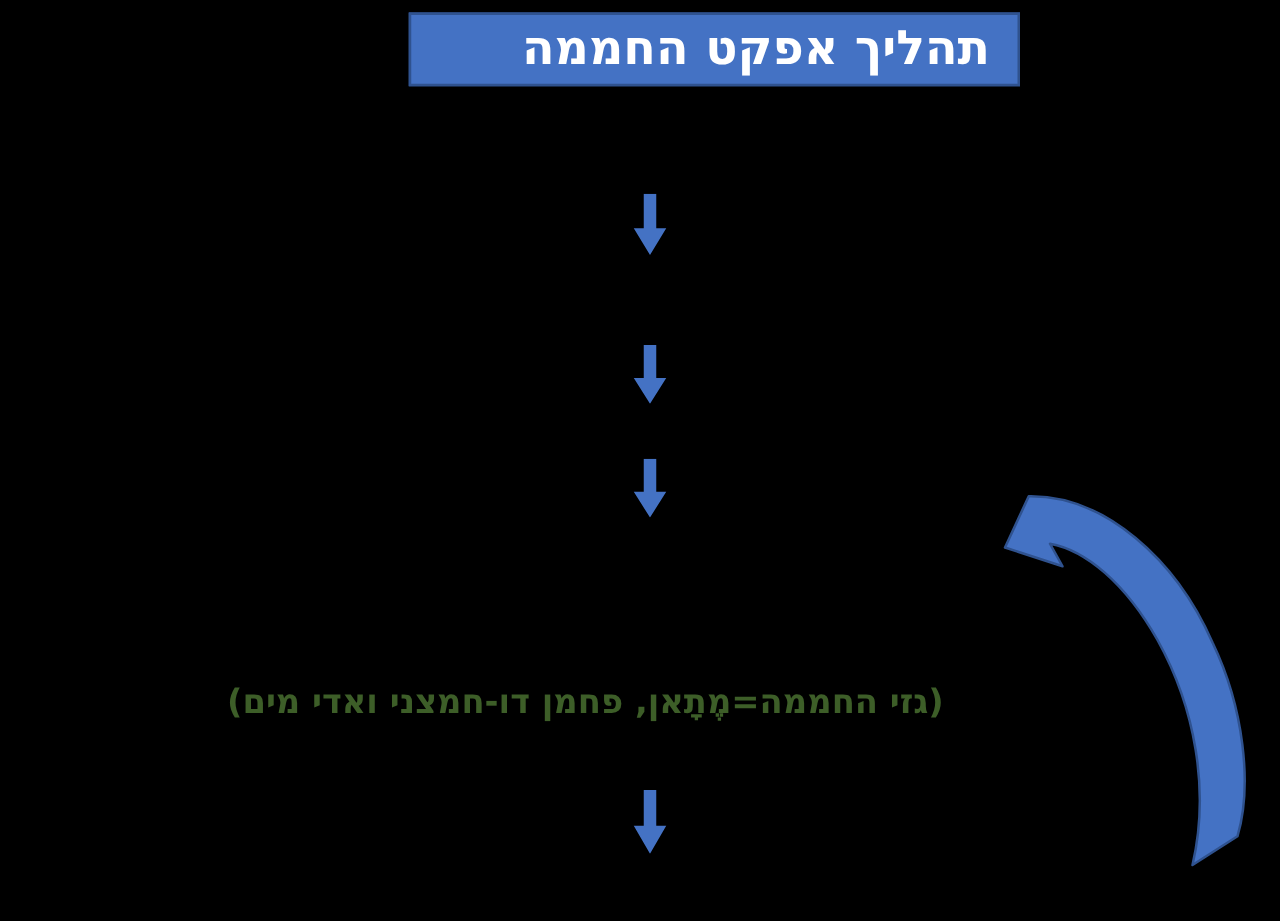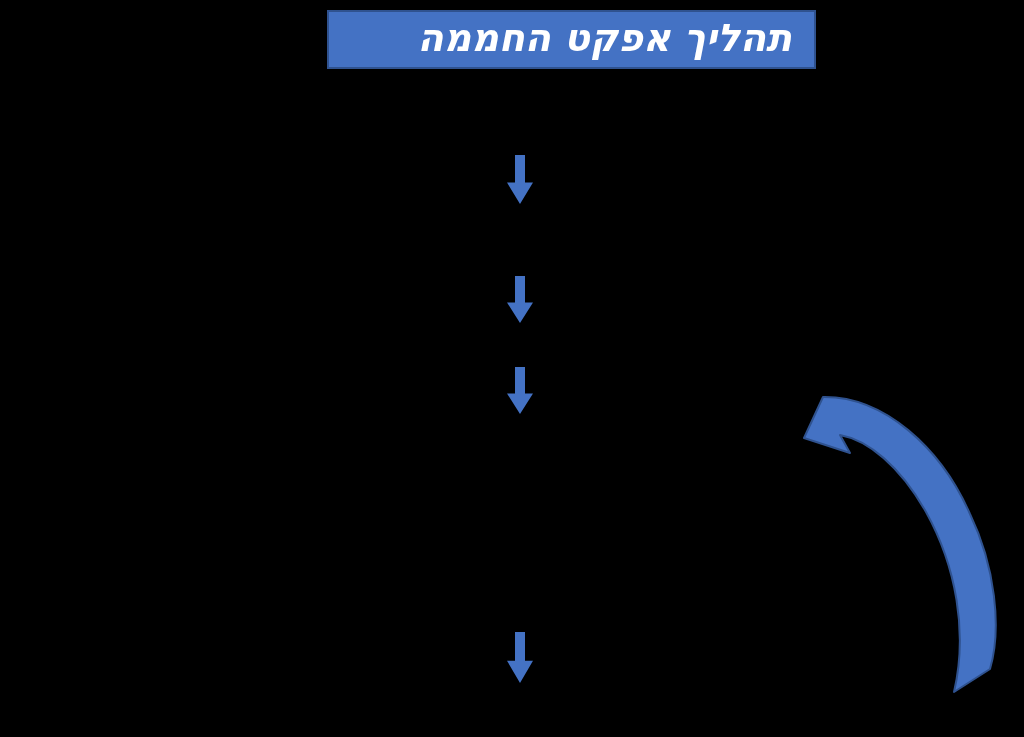--- a/index.html
+++ b/index.html
@@ -9,21 +9,21 @@
     --text-green:#3D5E28;
     --title-text:#FFFFFF;
   }
   html,body{margin:0;padding:0;}
   body{
     background:var(--background);
     font-family:"DejaVu Sans","Liberation Sans",sans-serif;
     width:1024px;height:737px;overflow:hidden;
   }
   .canvas{
-    position:relative;width:1024px;height:737px;background:var(--background);font-style:italic;
+    position:relative;width:1024px;height:737px;background:var(--background);
   }
   .title-box{
     position:absolute;left:327px;top:10px;width:489px;height:59px;
     box-sizing:border-box;
     background:var(--accent-blue);
     border:2px solid var(--dark-blue-border);
     direction:rtl;
     text-align:right;
     padding-left:0;padding-right:22px;
   }
@@ -87,20 +87,21 @@
     </svg>
   </div>
 
   <div class="down-arrow a3">
     <svg viewBox="0 0 28 48" preserveAspectRatio="none" aria-hidden="true">
       <polygon class="arrow-fill" points="9,0 19,0 19,27 27,27 14,48 1,27 9,27"></polygon>
     </svg>
   </div>
 
 
+  <div class="gases-note">(גזי החממה=מֶתָאן, פחמן דו-חמצני ואדי מים)</div>
 
   <div class="down-arrow a4">
     <svg viewBox="0 0 28 48" preserveAspectRatio="none" aria-hidden="true">
       <polygon class="arrow-fill" points="9,0 19,0 19,27 27,27 14,48 1,27 9,27"></polygon>
     </svg>
   </div>
 
   <div class="curved-arrow">
     <svg viewBox="795 390 215 310" aria-hidden="true">
       <path class="swoosh" d="M 823 397

